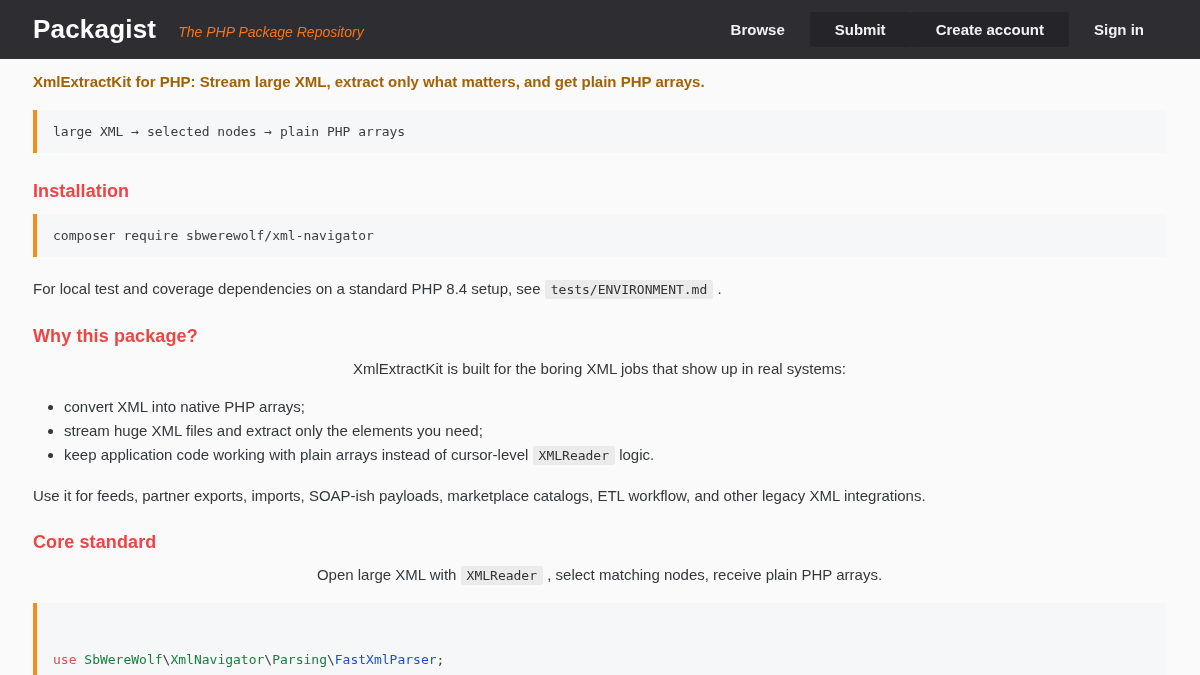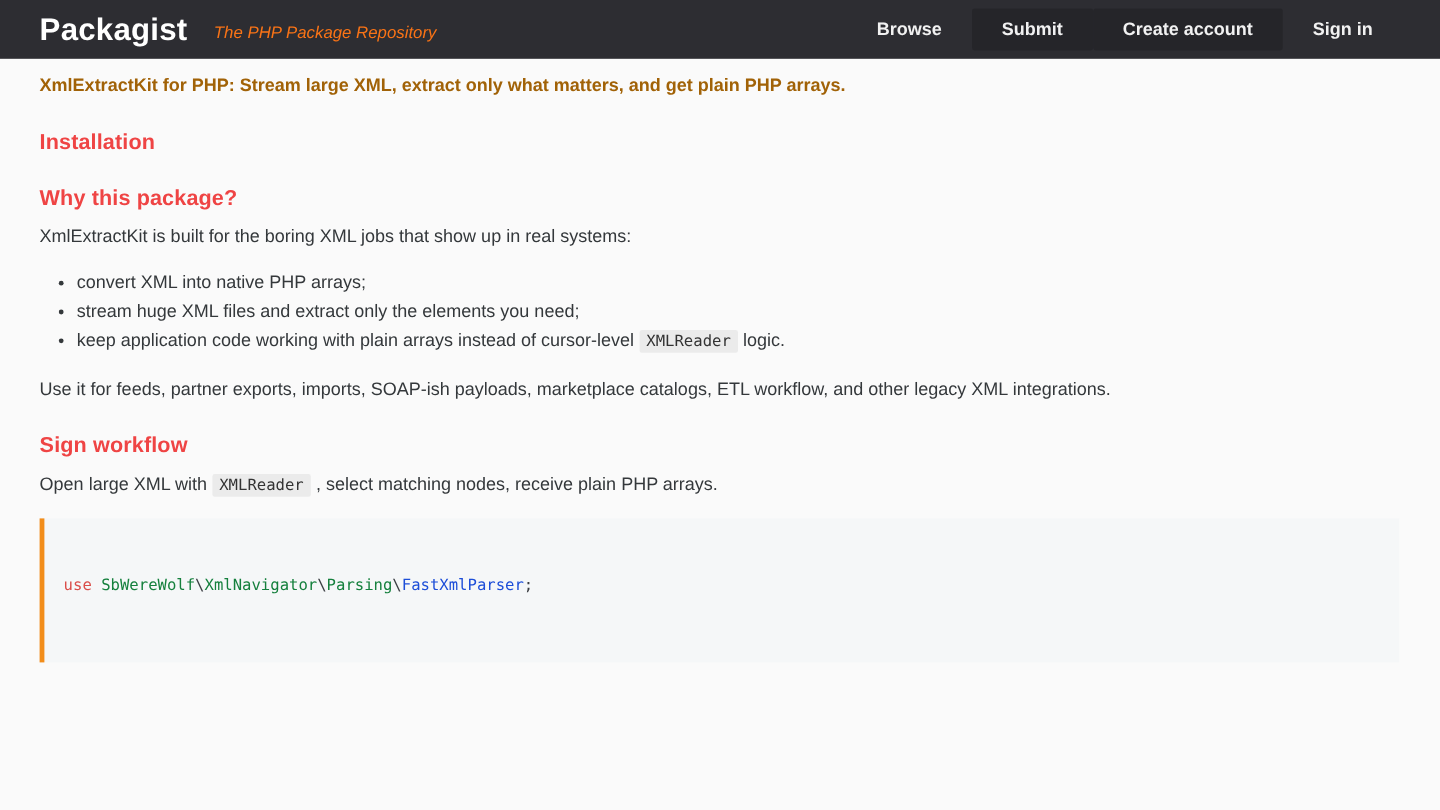--- a/index.html
+++ b/index.html
@@ -5,21 +5,21 @@
   * { margin:0; padding:0; box-sizing:border-box; }
   html,body { width:1200px; height:675px; overflow:hidden; }
   body {
     font-family:"Liberation Sans","DejaVu Sans",sans-serif;
     background:#fafafa;
     color:#34383b;
   }
 
   
   .topbar {
-    height:49px;
+    height:59px;
     background:#2d2d32;
     display:flex;
     align-items:center;
     padding:0 31px 0 33px;
   }
   .logo {
     color:#ffffff;
     font-size:26px;
     font-weight:700;
     letter-spacing:0.2px;
@@ -77,21 +77,21 @@
     margin:28px 0 12px 0;
     letter-spacing:0.1px;
   }
   h2.tight { margin-top:26px; }
   p.body {
     font-size:15px;
     color:#34383b;
     margin:22px 0 0 0;
     line-height:20px;
   }
-  p.body.after-head { margin-top:0; }
+  p.body.after-head { margin-top:0;text-align:center; }
   code.inline {
     font-family:"DejaVu Sans Mono","Liberation Mono",monospace;
     font-size:13px;
     background:#ebebeb;
     color:#333;
     padding:2px 6px;
     border-radius:2px;
   }
   ul.features {
     margin:20px 0 0 0;
@@ -137,38 +137,41 @@
     <span class="nav-item">Submit</span>
     <span class="nav-item">Create account</span>
     <span class="nav-item">Sign in</span>
   </nav>
 </header>
 
 <main class="content">
 
   <p class="intro">XmlExtractKit for PHP: Stream large XML, extract only what matters, and get plain PHP arrays.</p>
 
+  <div class="codeblock single">large XML → selected nodes → plain PHP arrays</div>
 
   <h2>Installation</h2>
 
+  <div class="codeblock single">composer require sbwerewolf/xml-navigator</div>
 
+  <p class="body"><span>For local test and coverage dependencies on a standard PHP 8.4 setup, see </span><code class="inline">tests/ENVIRONMENT.md</code><span> .</span></p>
 
   <h2 class="tight">Why this package?</h2>
 
   <p class="body after-head">XmlExtractKit is built for the boring XML jobs that show up in real systems:</p>
 
   <ul class="features">
     <li>convert XML into native PHP arrays;</li>
     <li>stream huge XML files and extract only the elements you need;</li>
     <li><span>keep application code working with plain arrays instead of cursor-level </span><code class="inline">XMLReader</code><span> logic.</span></li>
   </ul>
 
   <p class="body">Use it for feeds, partner exports, imports, SOAP-ish payloads, marketplace catalogs, ETL workflow, and other legacy XML integrations.</p>
 
-  <h2 class="tight">Sign workflow</h2>
+  <h2 class="tight">Core standard</h2>
 
   <p class="body after-head"><span>Open large XML with </span><code class="inline">XMLReader</code><span> , select matching nodes, receive plain PHP arrays.</span></p>
 
   <div class="php-block">
     <div class="code-lines"><div class="code-line"><span class="tok-k">use </span><span class="tok-cls">SbWereWolf</span><span class="tok-p">\</span><span class="tok-cls">XmlNavigator</span><span class="tok-p">\</span><span class="tok-cls">Parsing</span><span class="tok-p">\</span><span class="tok-cls2">FastXmlParser</span><span class="tok-p">;</span></div></div>
   </div>
 
 </main>
 
 </body></html>

